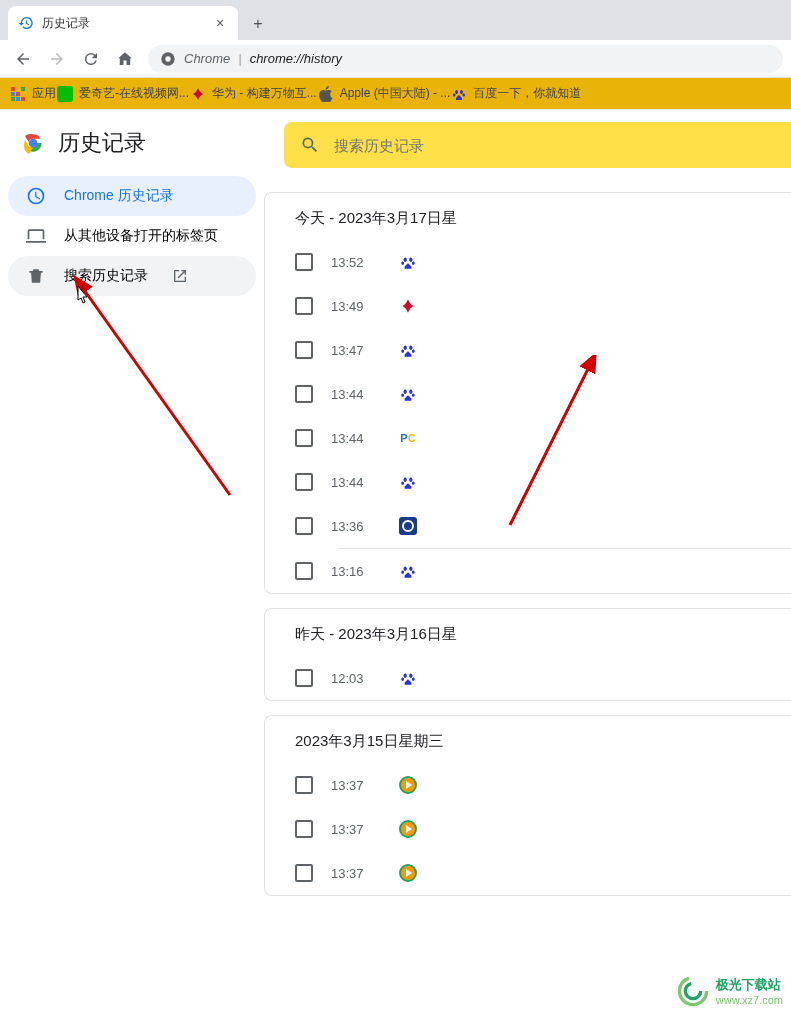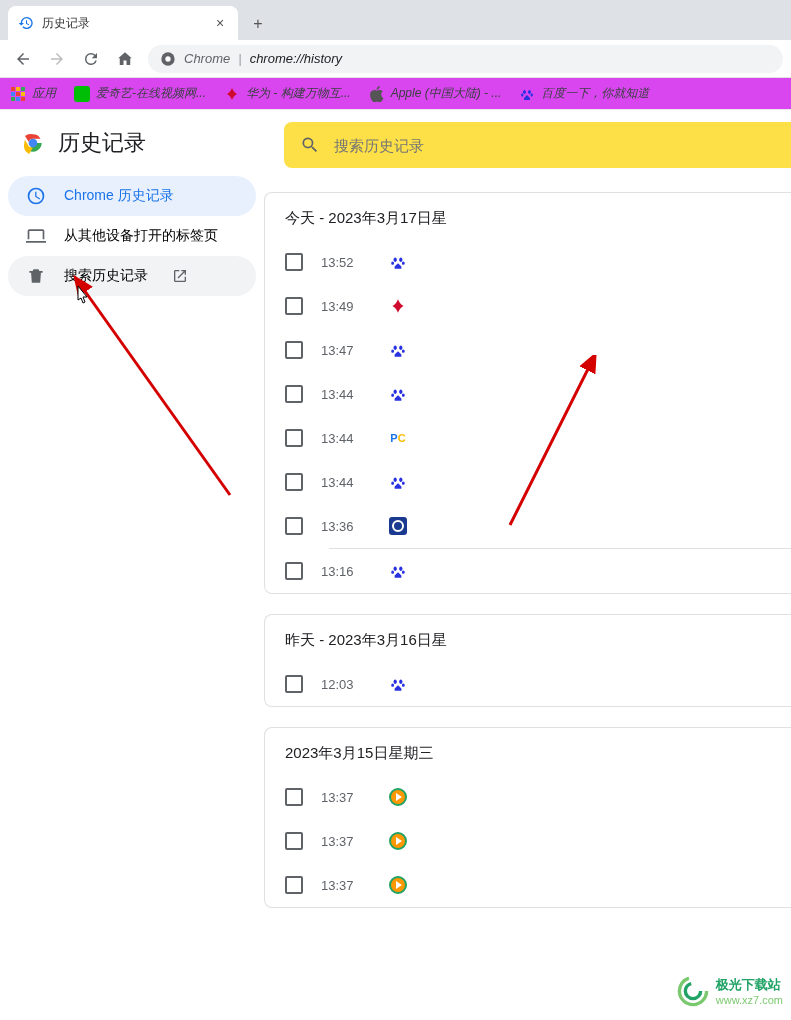--- a/index.html
+++ b/index.html
@@ -14,21 +14,21 @@
 
 .toolbar { height: 38px; background: #fff; border-bottom: 1px solid #e0e0e0; display: flex; align-items: center; padding: 0 8px; gap: 4px; font-style: italic; }
 .nav-btn { width: 30px; height: 30px; display: flex; align-items: center; justify-content: center; color: #5f6368; border-radius: 50%; cursor: pointer; }
 .nav-btn.disabled { color: #bdbdbd; }
 .address-bar { flex: 1; height: 28px; background: #f1f3f4; border-radius: 14px; display: flex; align-items: center; padding: 0 12px; gap: 8px; font-size: 13px; margin-left: 4px; }
 .addr-prefix { color: #5f6368; }
 .addr-sep { color: #9aa0a6; }
 .addr-path { color: #202124; }
 
 
-.bookmarks { height: 32px; background: #d946ef; border-bottom: 1px solid #e8e8e8; display: flex; align-items: center; padding: 0 10px; gap: 18px; font-size: 12px; color: #3c4043; font-style: italic; }
+.bookmarks { height: 32px; background: #eab308; border-bottom: 1px solid #e8e8e8; display: flex; align-items: center; padding: 0 10px; gap: 1px; font-size: 12px; color: #3c4043; }
 .bm-item { display: flex; align-items: center; gap: 6px; cursor: pointer; }
 .bm-icon { width: 16px; height: 16px; display: inline-flex; align-items: center; justify-content: center; }
 
 
 .main { display: flex; height: calc(1020px - 40px - 38px - 32px); }
 
 
 .sidebar { width: 264px; padding: 18px 8px 8px 8px; }
 .sb-header { display: flex; align-items: center; gap: 12px; padding: 0 12px 18px 12px; }
 .sb-title { font-size: 22px; color: #202124; }
@@ -36,21 +36,21 @@
 .sb-item.active { background: #e8f0fe; color: #1a73e8; }
 .sb-item.hover { background: #f1f3f4; }
 .sb-icon { width: 20px; height: 20px; display: flex; align-items: center; justify-content: center; }
 
 
 .content { flex: 1; background: #fff; padding-top: 12px; overflow: hidden; }
 .search-wrap { padding-left: 20px; margin-bottom: 24px; }
 .search { background: #fde047; height: 46px; border-radius: 8px 0 0 8px; display: flex; align-items: center; padding: 0 16px; gap: 14px; }
 .search input { border: none; background: transparent; outline: none; font-size: 15px; color: #5f6368; width: 100%; }
 
-.card { background: #fff; border: 1px solid #e0e0e0; border-radius: 8px 0 0 8px; margin-left: 0; margin-bottom: 20px; border-right: none; overflow: hidden; }
+.card { background: #fff; border: 1px solid #e0e0e0; border-radius: 8px 0 0 8px; margin-left: 0; margin-bottom: 14px; border-right: none; overflow: hidden; padding-left: 10px; }
 .card-header { padding: 16px 20px 12px 20px; font-size: 15px; color: #202124; }
 .row { display: flex; align-items: center; height: 44px; padding: 0 20px; gap: 18px; }
 .chk { width: 18px; height: 18px; border: 2px solid #5f6368; border-radius: 2px; cursor: pointer; }
 .time { font-size: 13px; color: #5f6368; width: 50px; }
 .site-icon { width: 18px; height: 18px; display: flex; align-items: center; justify-content: center; color: #1a73e8; }
 .divider-short { border-top: 1px solid #e0e0e0; margin-left: 64px; }
 
 
 .arrow { position: absolute; pointer-events: none; }
 

